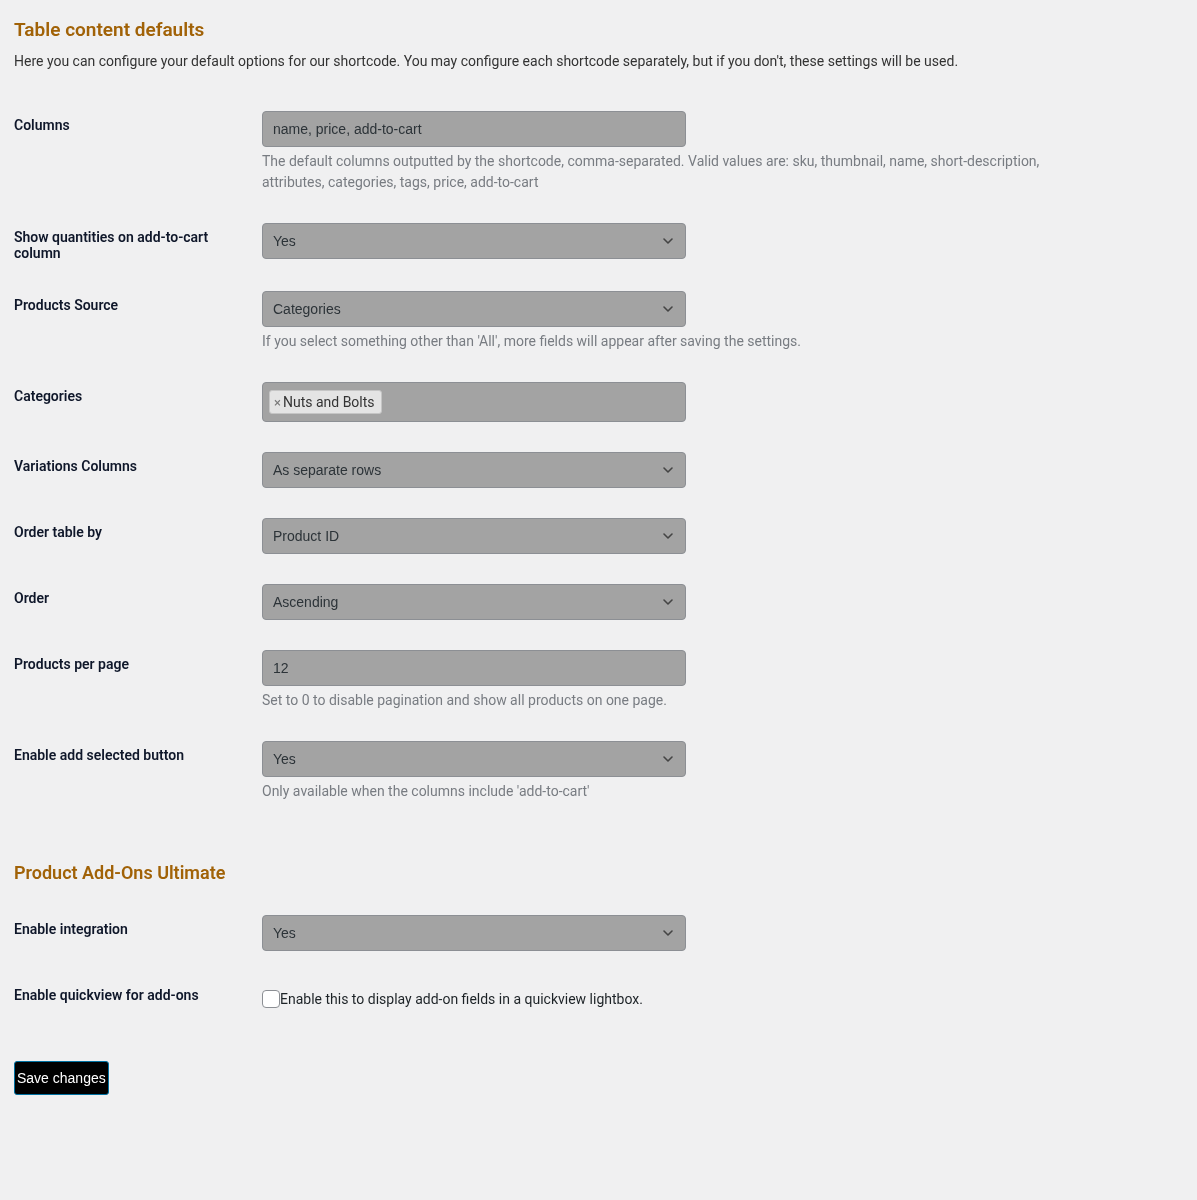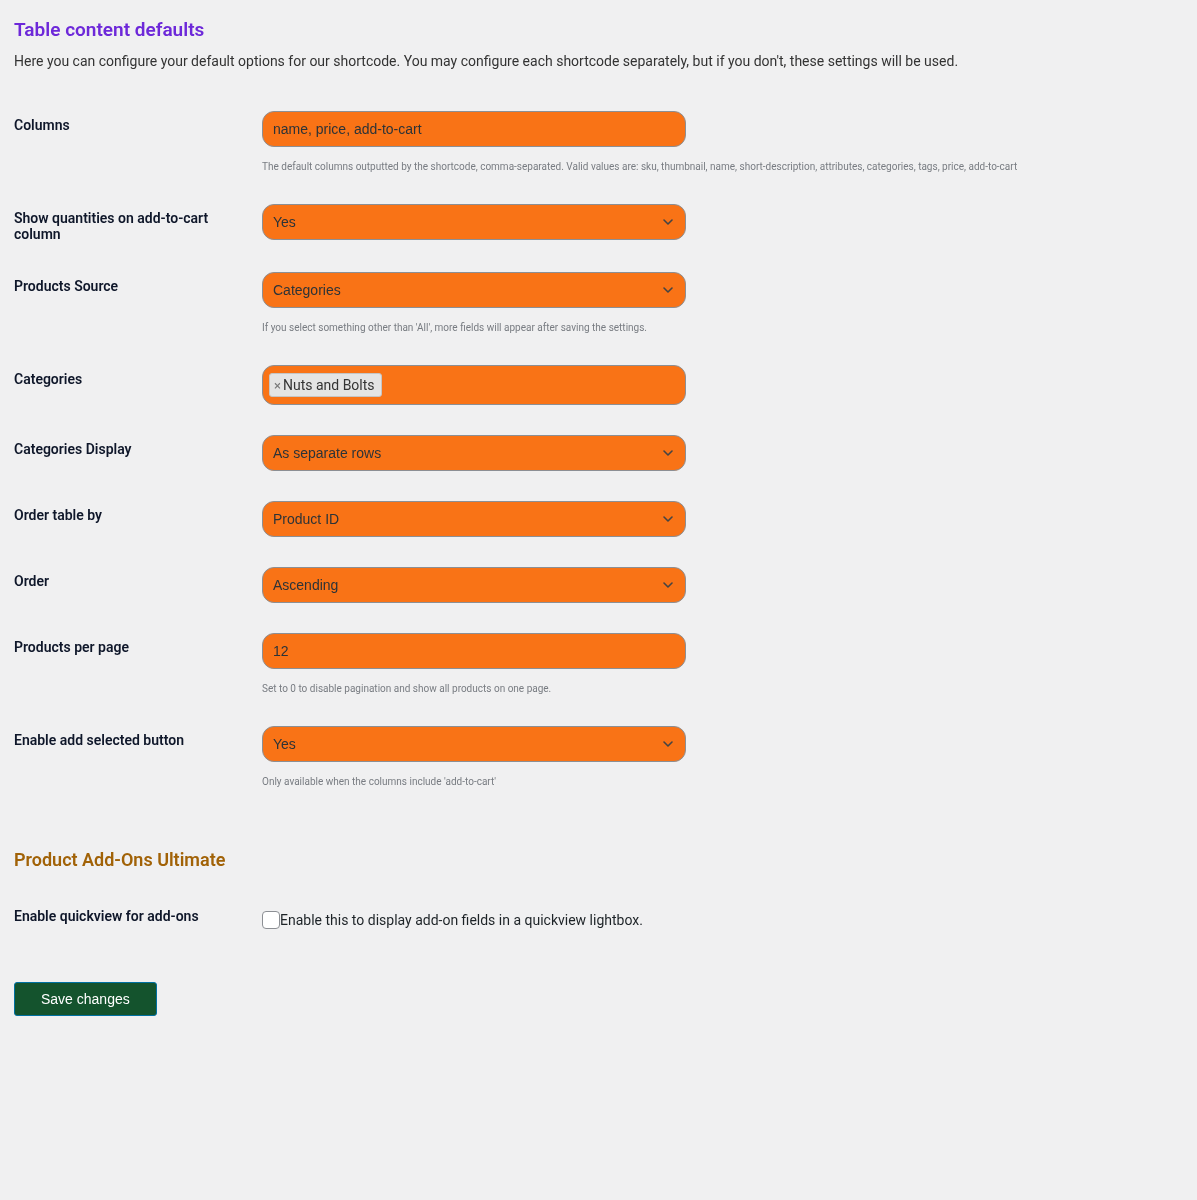--- a/index.html
+++ b/index.html
@@ -9,21 +9,21 @@
     background: #f0f0f1;
     font-family: -apple-system, BlinkMacSystemFont, "Segoe UI", Roboto, "Helvetica Neue", Arial, sans-serif;
     font-size: 14px;
     color: #1d2327;
     width: 1197px;
   }
   h2.section-title {
     font-size: 19px;
     font-weight: 600;
     margin: 4px 0 12px 0;
-    color: #6d28d9;
+    color: #a16207;
   }
   h2.sub-title {
     font-size: 18px;
     font-weight: 600;
     margin: 42px 0 20px 0;
     color: #a16207;
   }
   p.section-desc {
     margin: 0 0 30px 0;
     font-size: 14px;
@@ -43,22 +43,22 @@
     color: #0f172a;
   }
   table.form-table td {
     vertical-align: top;
     padding: 12px 0 18px 0;
   }
   .text-input, .select-input, .tag-input, .num-input {
     width: 424px;
     height: 36px;
     border: 1px solid #8c8f94;
-    border-radius: 12px;
-    background: #f97316;
+    border-radius: 4px;
+    background: #a3a3a3;
     font-size: 14px;
     color: #2c3338;
     padding: 0 10px;
   }
   .num-input { }
   .select-wrap {
     position: relative;
     width: 424px;
   }
   .select-input {
@@ -73,23 +73,23 @@
     right: 12px;
     top: 50%;
     transform: translateY(-50%);
     pointer-events: none;
     width: 12px;
     height: 12px;
     display:flex;align-items:center;justify-content:center;
   }
   .select-chevron svg { display:block; }
   .help {
-    font-size: 10px;
+    font-size: 14px;
     color: #787c82;
-    margin: 12px 0 0 0;
+    margin: 4px 0 0 0;
     max-width: 820px;
     line-height: 1.5;
   }
   .tag-input {
     display: flex;
     align-items: center;
     padding: 4px 6px;
     gap: 4px;
     height: 40px;
   }
@@ -120,25 +120,25 @@
     height: 18px;
     border: 1px solid #8c8f94;
     border-radius: 4px;
     appearance: none;
     background: #fff;
     cursor: pointer;
     margin:0;
   }
   .save-btn {
     display: inline-block;
-    background: #14532d;
+    background: #000000;
     color: #fff;
     border: 1px solid #0071a1;
     border-radius: 3px;
-    padding: 8px 26px;
+    padding: 8px 2px;
     font-size: 14px;
     cursor: pointer;
     margin-top: 26px;
   }
 </style>
 </head>
 <body>
 
 
 
@@ -196,21 +196,21 @@
     <div class="tag-input">
       <span class="tag-chip">
         <span class="tag-remove">×</span>
         <span>Nuts and Bolts</span>
       </span>
     </div>
   </td>
 </tr>
 
 <tr>
-  <th>Categories Display</th>
+  <th>Variations Columns</th>
   <td>
     <div class="select-wrap">
       <select class="select-input">
         <option>As separate rows</option>
       </select>
       <span class="select-chevron">
         <svg width="12" height="12" viewBox="0 0 12 12">
                 <path d="M2 4 L6 8 L10 4" stroke="#444" stroke-width="1.6" fill="none" stroke-linecap="round" stroke-linejoin="round"></path>
               </svg>
       </span>
@@ -277,20 +277,35 @@
 
 </tbody>
 </table>
 
 
 <h2 class="sub-title">Product Add-Ons Ultimate</h2>
 
 <table class="form-table">
 <tbody>
 
+<tr>
+  <th>Enable integration</th>
+  <td>
+    <div class="select-wrap">
+      <select class="select-input">
+        <option>Yes</option>
+      </select>
+      <span class="select-chevron">
+        <svg width="12" height="12" viewBox="0 0 12 12">
+                <path d="M2 4 L6 8 L10 4" stroke="#444" stroke-width="1.6" fill="none" stroke-linecap="round" stroke-linejoin="round"></path>
+              </svg>
+      </span>
+    </div>
+  </td>
+</tr>
 
 <tr>
   <th>Enable quickview for add-ons</th>
   <td>
     <div class="checkbox-row">
       <input type="checkbox" class="wp-check" style="">
       <span>Enable this to display add-on fields in a quickview lightbox.</span>
     </div>
   </td>
 </tr>

